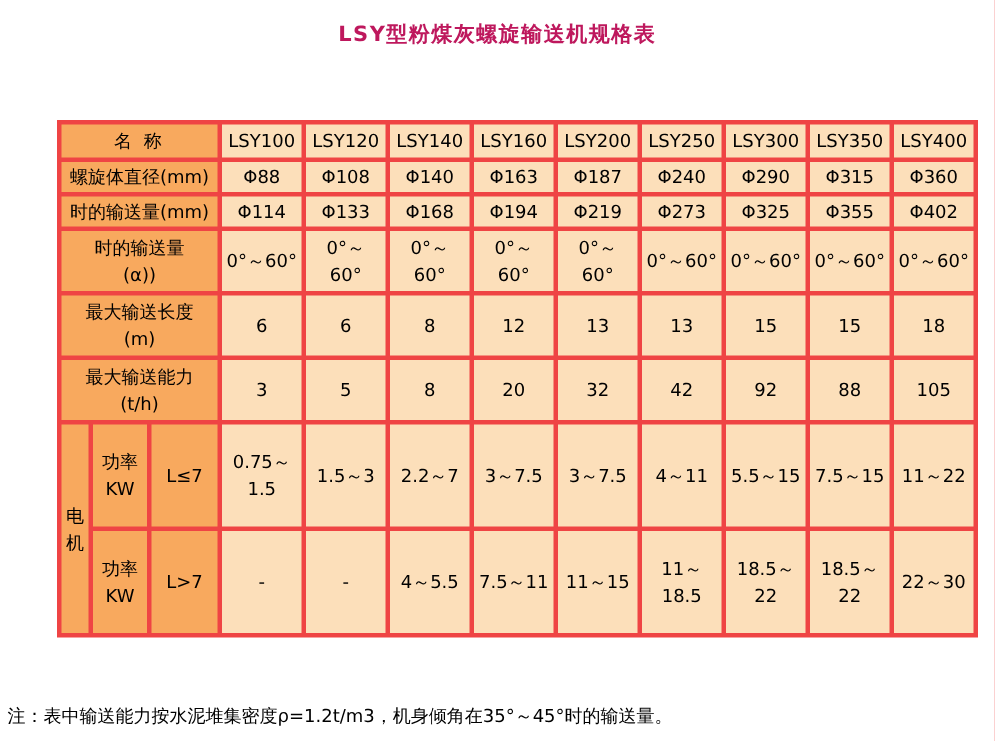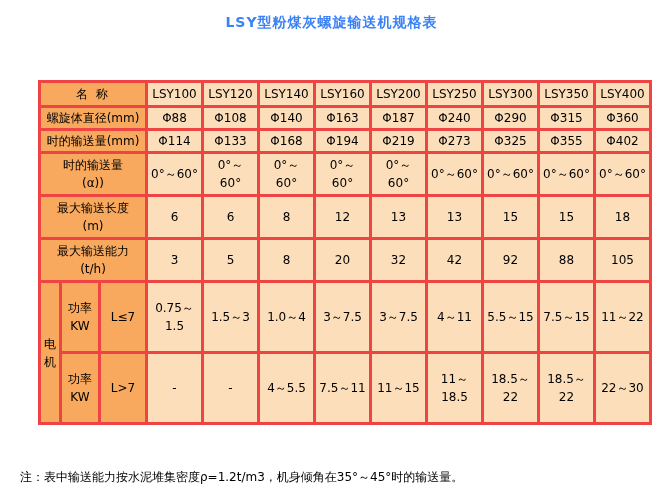--- a/index.html
+++ b/index.html
@@ -4,21 +4,21 @@
 <style>
   html,body{
     margin:0; padding:0;
     width:663px; height:494px;
     background:#ffffff;
     font-family:"DejaVu Sans", sans-serif;
   }
   .title{
     margin-top:14px;
     text-align:center;
-    color:#3b82f6;
+    color:#be185d;
     font-weight:bold;
     font-size:14px;
     letter-spacing:1px;
   }
   table.spec{
     border-collapse:separate;
     border-spacing:3px;
     margin:48px 0 0 38px;
     background:#ef4444;
     table-layout:fixed;
@@ -34,21 +34,21 @@
     overflow:hidden;
   }
   td.hdr{ background:#f8a95e; font-size:13px; }
   td.d  { background:#fcdfba; }
   tr.r-head td{ height:22px; }
   tr.r-dia td{ height:20px; }
   tr.r-mid td{ height:40px; }
   tr.r-motor td{ height:68px; }
   td.corner{ font-size:14px; letter-spacing:2px; }
   .note{
-    margin:44px 0 0 20px;
+    margin:44px 0 0 5px;
     font-size:12px;
     color:#000000;
   }
 </style>
 </head>
 <body>
 
 <div class="title">LSY型粉煤灰螺旋输送机规格表</div>
 
 <table class="spec">
@@ -154,21 +154,21 @@
   </tr>
 
   <tr class="r-motor">
     <td class="hdr" rowspan="2">电
 机</td>
     <td class="hdr">功率
 KW</td>
     <td class="hdr">L≤7</td>
     <td class="d">0.75～1.5</td>
     <td class="d">1.5～3</td>
-    <td class="d">1.0～4</td>
+    <td class="d">2.2～7</td>
     <td class="d">3～7.5</td>
     <td class="d">3～7.5</td>
     <td class="d">4～11</td>
     <td class="d">5.5～15</td>
     <td class="d">7.5～15</td>
     <td class="d">11～22</td>
   </tr>
 
   <tr class="r-motor">
     <td class="hdr">功率

